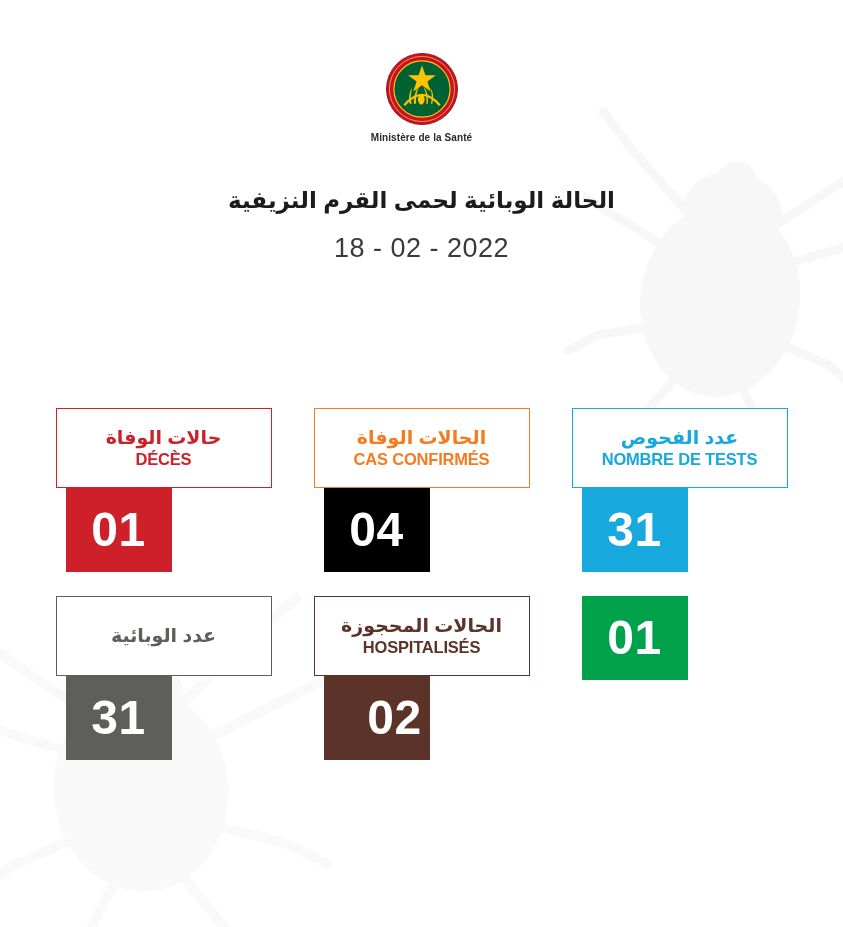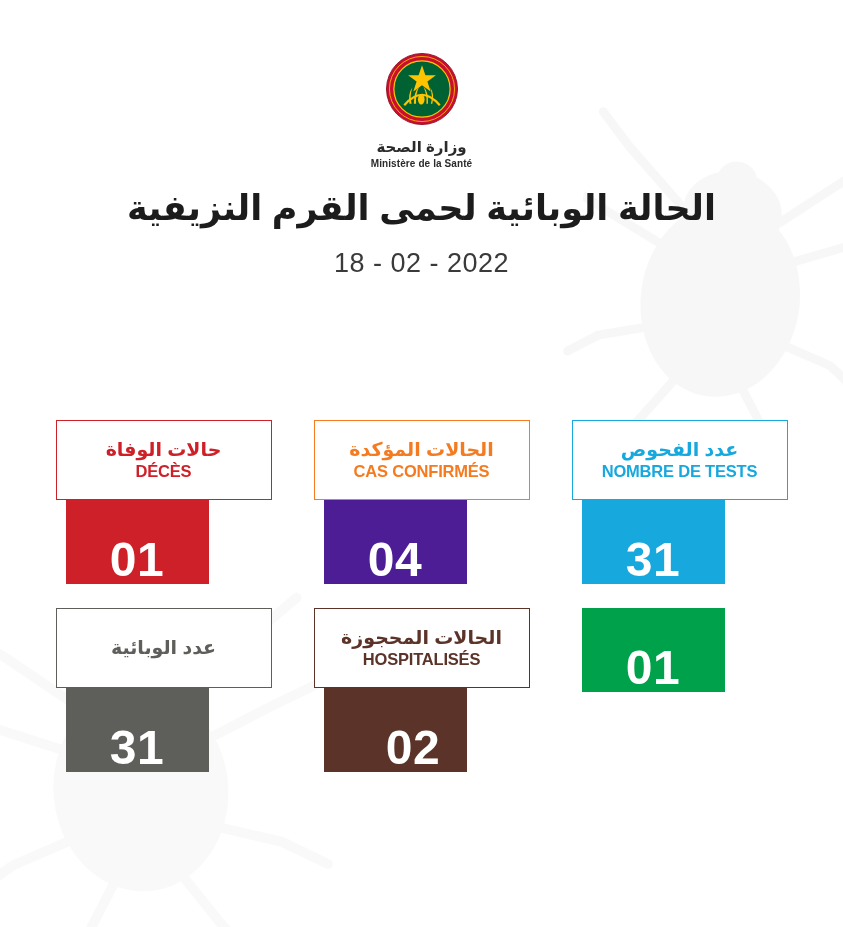--- a/index.html
+++ b/index.html
@@ -73,21 +73,21 @@
   
   .titles {
     position: absolute;
     left: 0;
     right: 0;
     top: 186px;
     text-align: center;
     z-index: 2;
   }
   .title-ar {
-    font-size: 35px;
+    font-size: 23px;
     font-weight: bold;
     color: #1c1c1c;
     direction: rtl;
     line-height: 1.25;
     letter-spacing: 0px;
   }
   .title-fr {
     margin-top: 12px;
     font-size: 24.5px;
     font-weight: bold;
@@ -100,21 +100,21 @@
     font-size: 27px;
     font-weight: normal;
     color: #3a3a3a;
     letter-spacing: 0.5px;
   }
 
   
   .cards {
     position: absolute;
     left: 0;
-    top: 420px;
+    top: 408px;
     width: 843px;
     z-index: 2;
   }
   .card-row {
     display: flex;
     justify-content: center;
     gap: 42px;
   }
   .card-row + .card-row {
     margin-top: 24px;
@@ -146,26 +146,26 @@
   .card-label-fr {
     font-size: 16.5px;
     font-weight: bold;
     line-height: 1.15;
     margin-top: 2px;
     white-space: nowrap;
     letter-spacing: -0.2px;
   }
   .card-value {
     box-sizing: border-box;
-    width: 143px;
+    width: 106px;
     height: 84px;
     margin-left: 10px;
     margin-top: 0px;
     display: flex;
-    align-items: flex-end;
+    align-items: center;
     justify-content: center;
     position: relative;
     z-index: 1;
   }
   .card-value-text {
     color: #ffffff;
     font-size: 48px;
     font-weight: bold;
     line-height: 1;
     letter-spacing: 0.5px;
@@ -225,21 +225,20 @@
       <path d="M64 70 Q67 56 61 48 Q65 60 62 70 Z"></path>
       <ellipse cx="49" cy="64" rx="4.5" ry="7"></ellipse>
     </g>
     <g fill="none" stroke="#FFC400" stroke-width="1.1">
       <path d="M50 6 A44 44 0 0 1 94 50"></path>
       <path d="M6 50 A44 44 0 0 1 50 6"></path>
       <path d="M50 94 A44 44 0 0 1 6 50"></path>
       <path d="M94 50 A44 44 0 0 1 50 94"></path>
     </g>
   </svg>
-  <div class="ministry-ar">وزارة الصحة</div>
   <div class="ministry-fr">Ministère de la Santé</div>
 </div>
 
 <div class="titles">
   <div class="title-ar">الحالة الوبائية لحمى القرم النزيفية</div>
   <div class="title-date">18 - 02 - 2022</div>
 </div>
 
 <div class="cards">
   <div class="card-row">
@@ -248,24 +247,24 @@
         <div class="card-label-ar" style="color: rgb(206, 32, 40);">حالات الوفاة</div>
         <div class="card-label-fr" style="color: rgb(206, 32, 40);">DÉCÈS</div>
       </div>
       <div class="card-value" style="background: rgb(206, 32, 40);">
         <span class="card-value-text">01</span>
       </div>
     </div>
 
     <div class="card">
       <div class="card-header" style="border-color: rgb(244, 123, 32);">
-        <div class="card-label-ar" style="color: rgb(244, 123, 32);">الحالات المؤكدة</div>
+        <div class="card-label-ar" style="color: rgb(244, 123, 32);">الحالات الوفاة</div>
         <div class="card-label-fr" style="color: rgb(244, 123, 32);">CAS CONFIRMÉS</div>
       </div>
-      <div class="card-value" style="background: #4c1d95;">
+      <div class="card-value" style="background: #000000;">
         <span class="card-value-text">04</span>
       </div>
     </div>
 
     <div class="card">
       <div class="card-header" style="border-color: rgb(23, 168, 222);">
         <div class="card-label-ar" style="color: rgb(23, 168, 222);">عدد الفحوص</div>
         <div class="card-label-fr" style="color: rgb(23, 168, 222);">NOMBRE DE TESTS</div>
       </div>
       <div class="card-value" style="background: rgb(23, 168, 222);">

